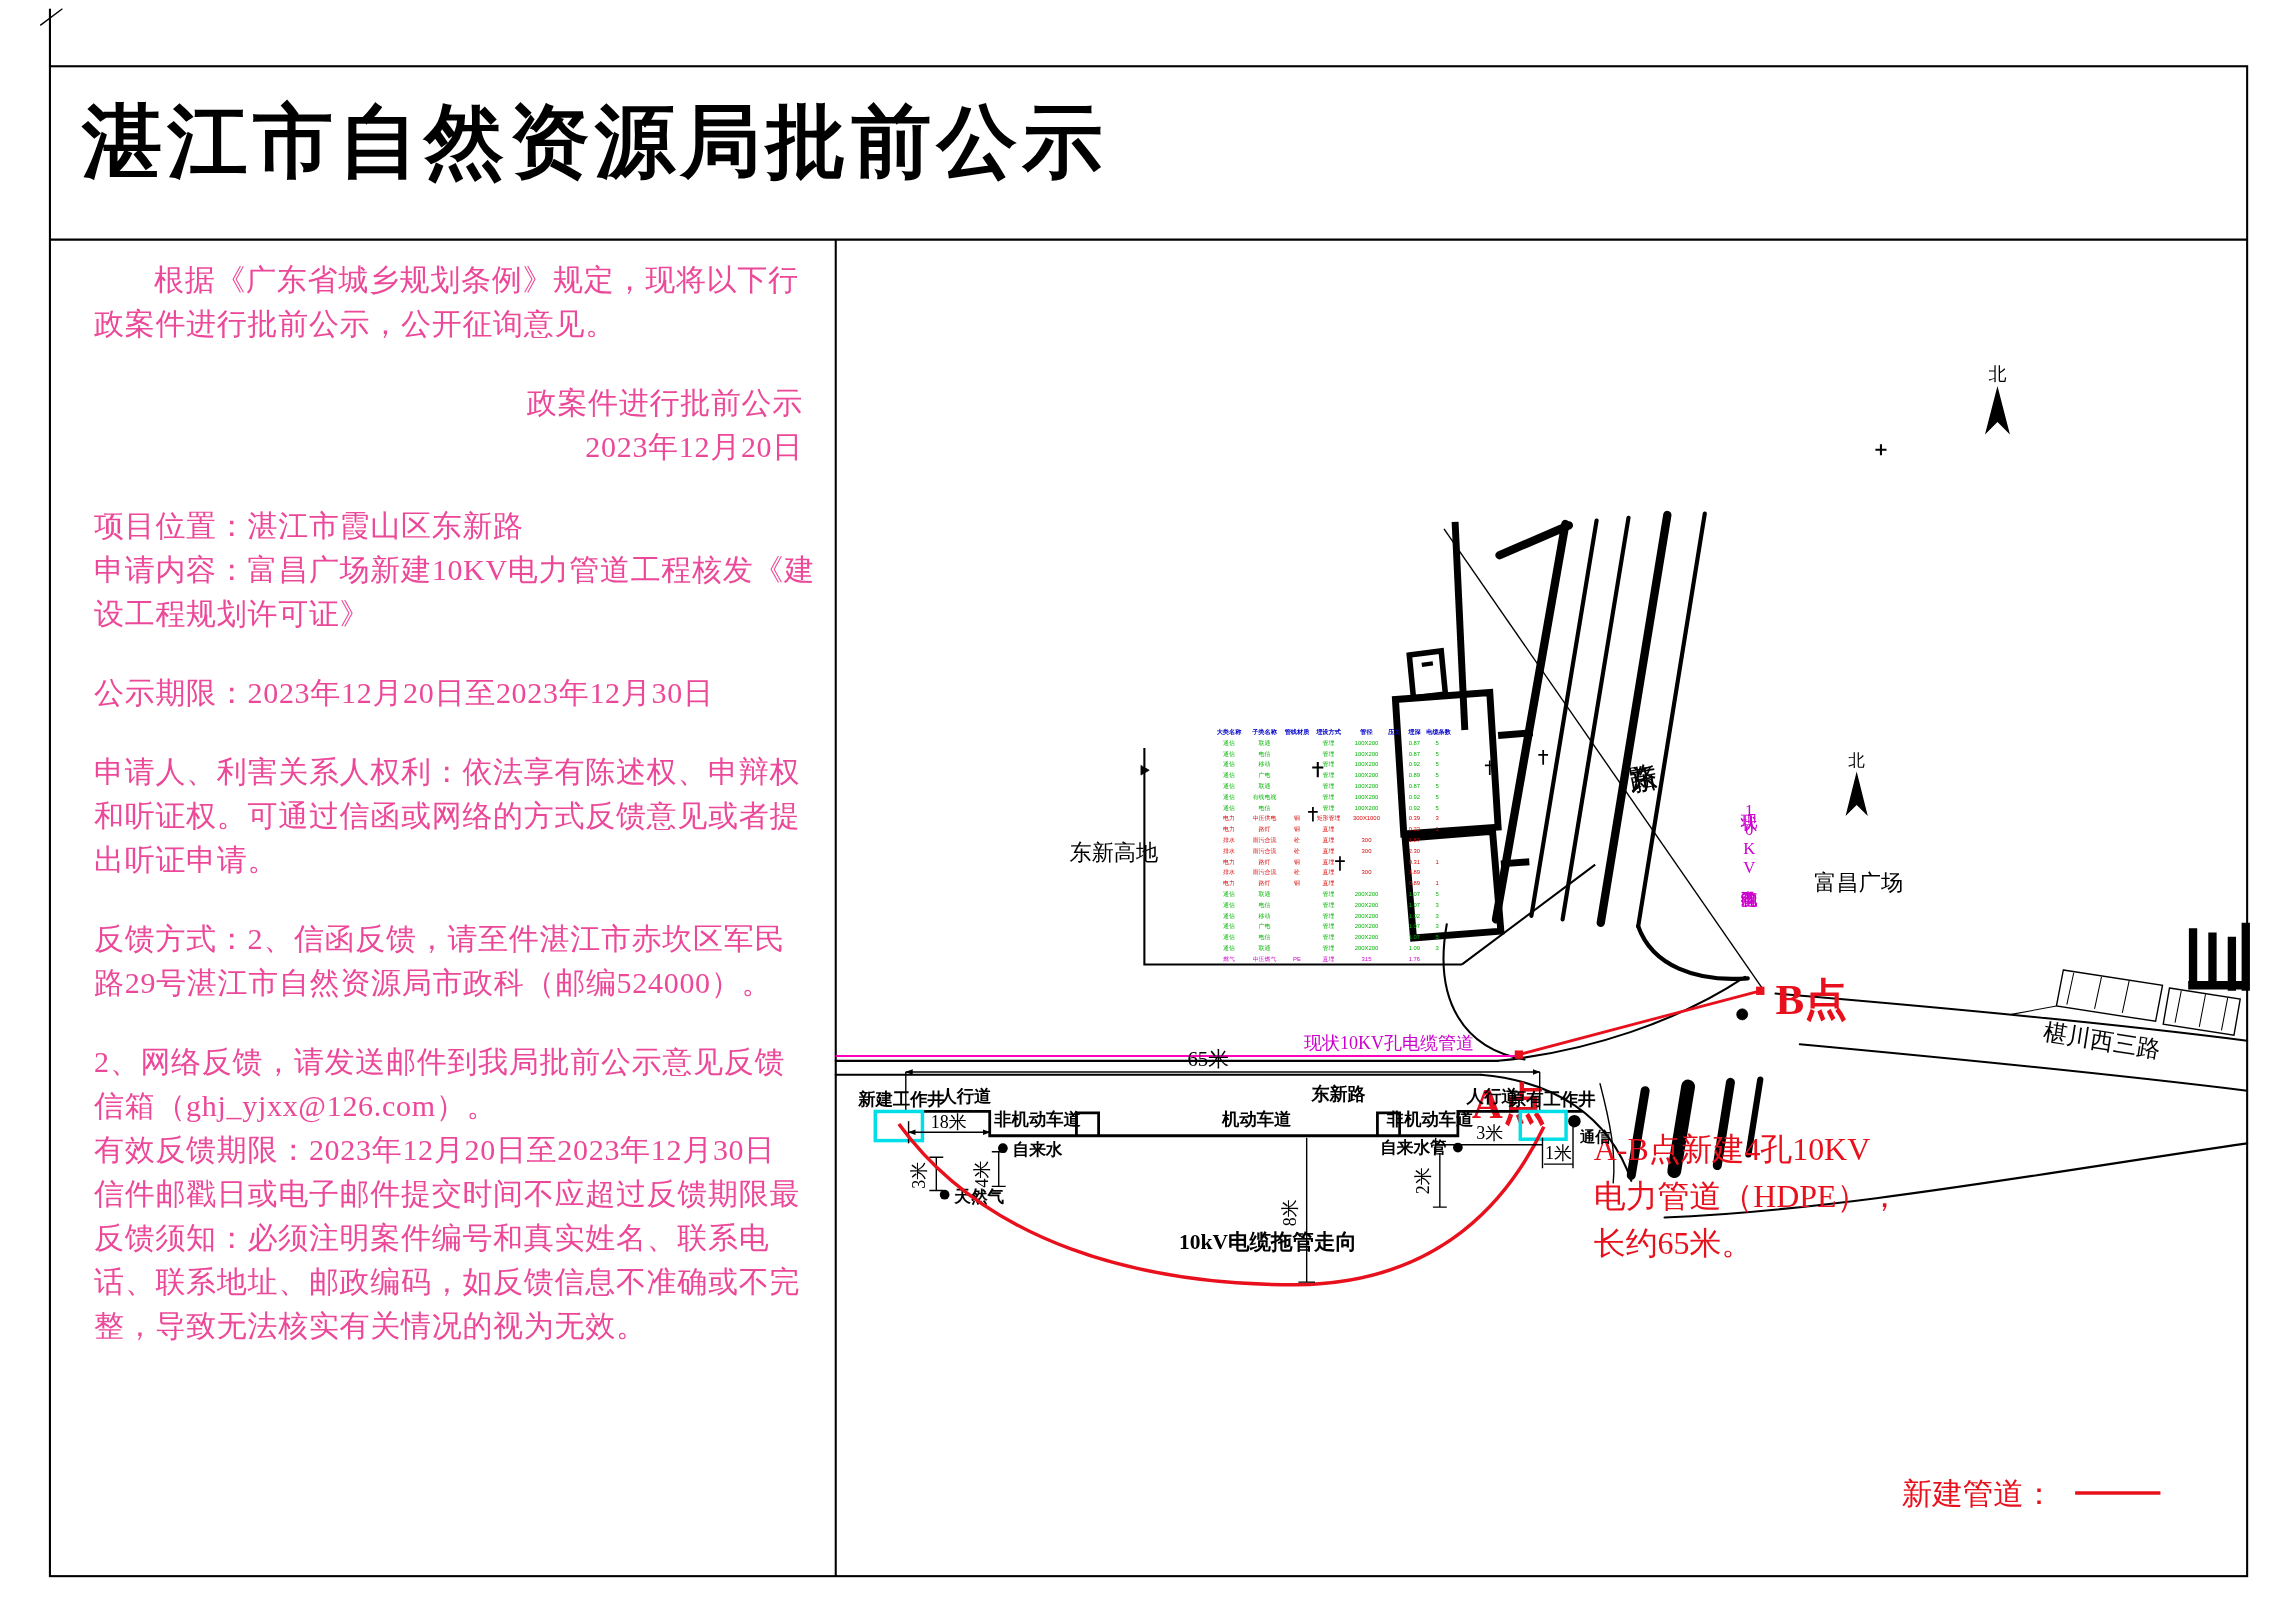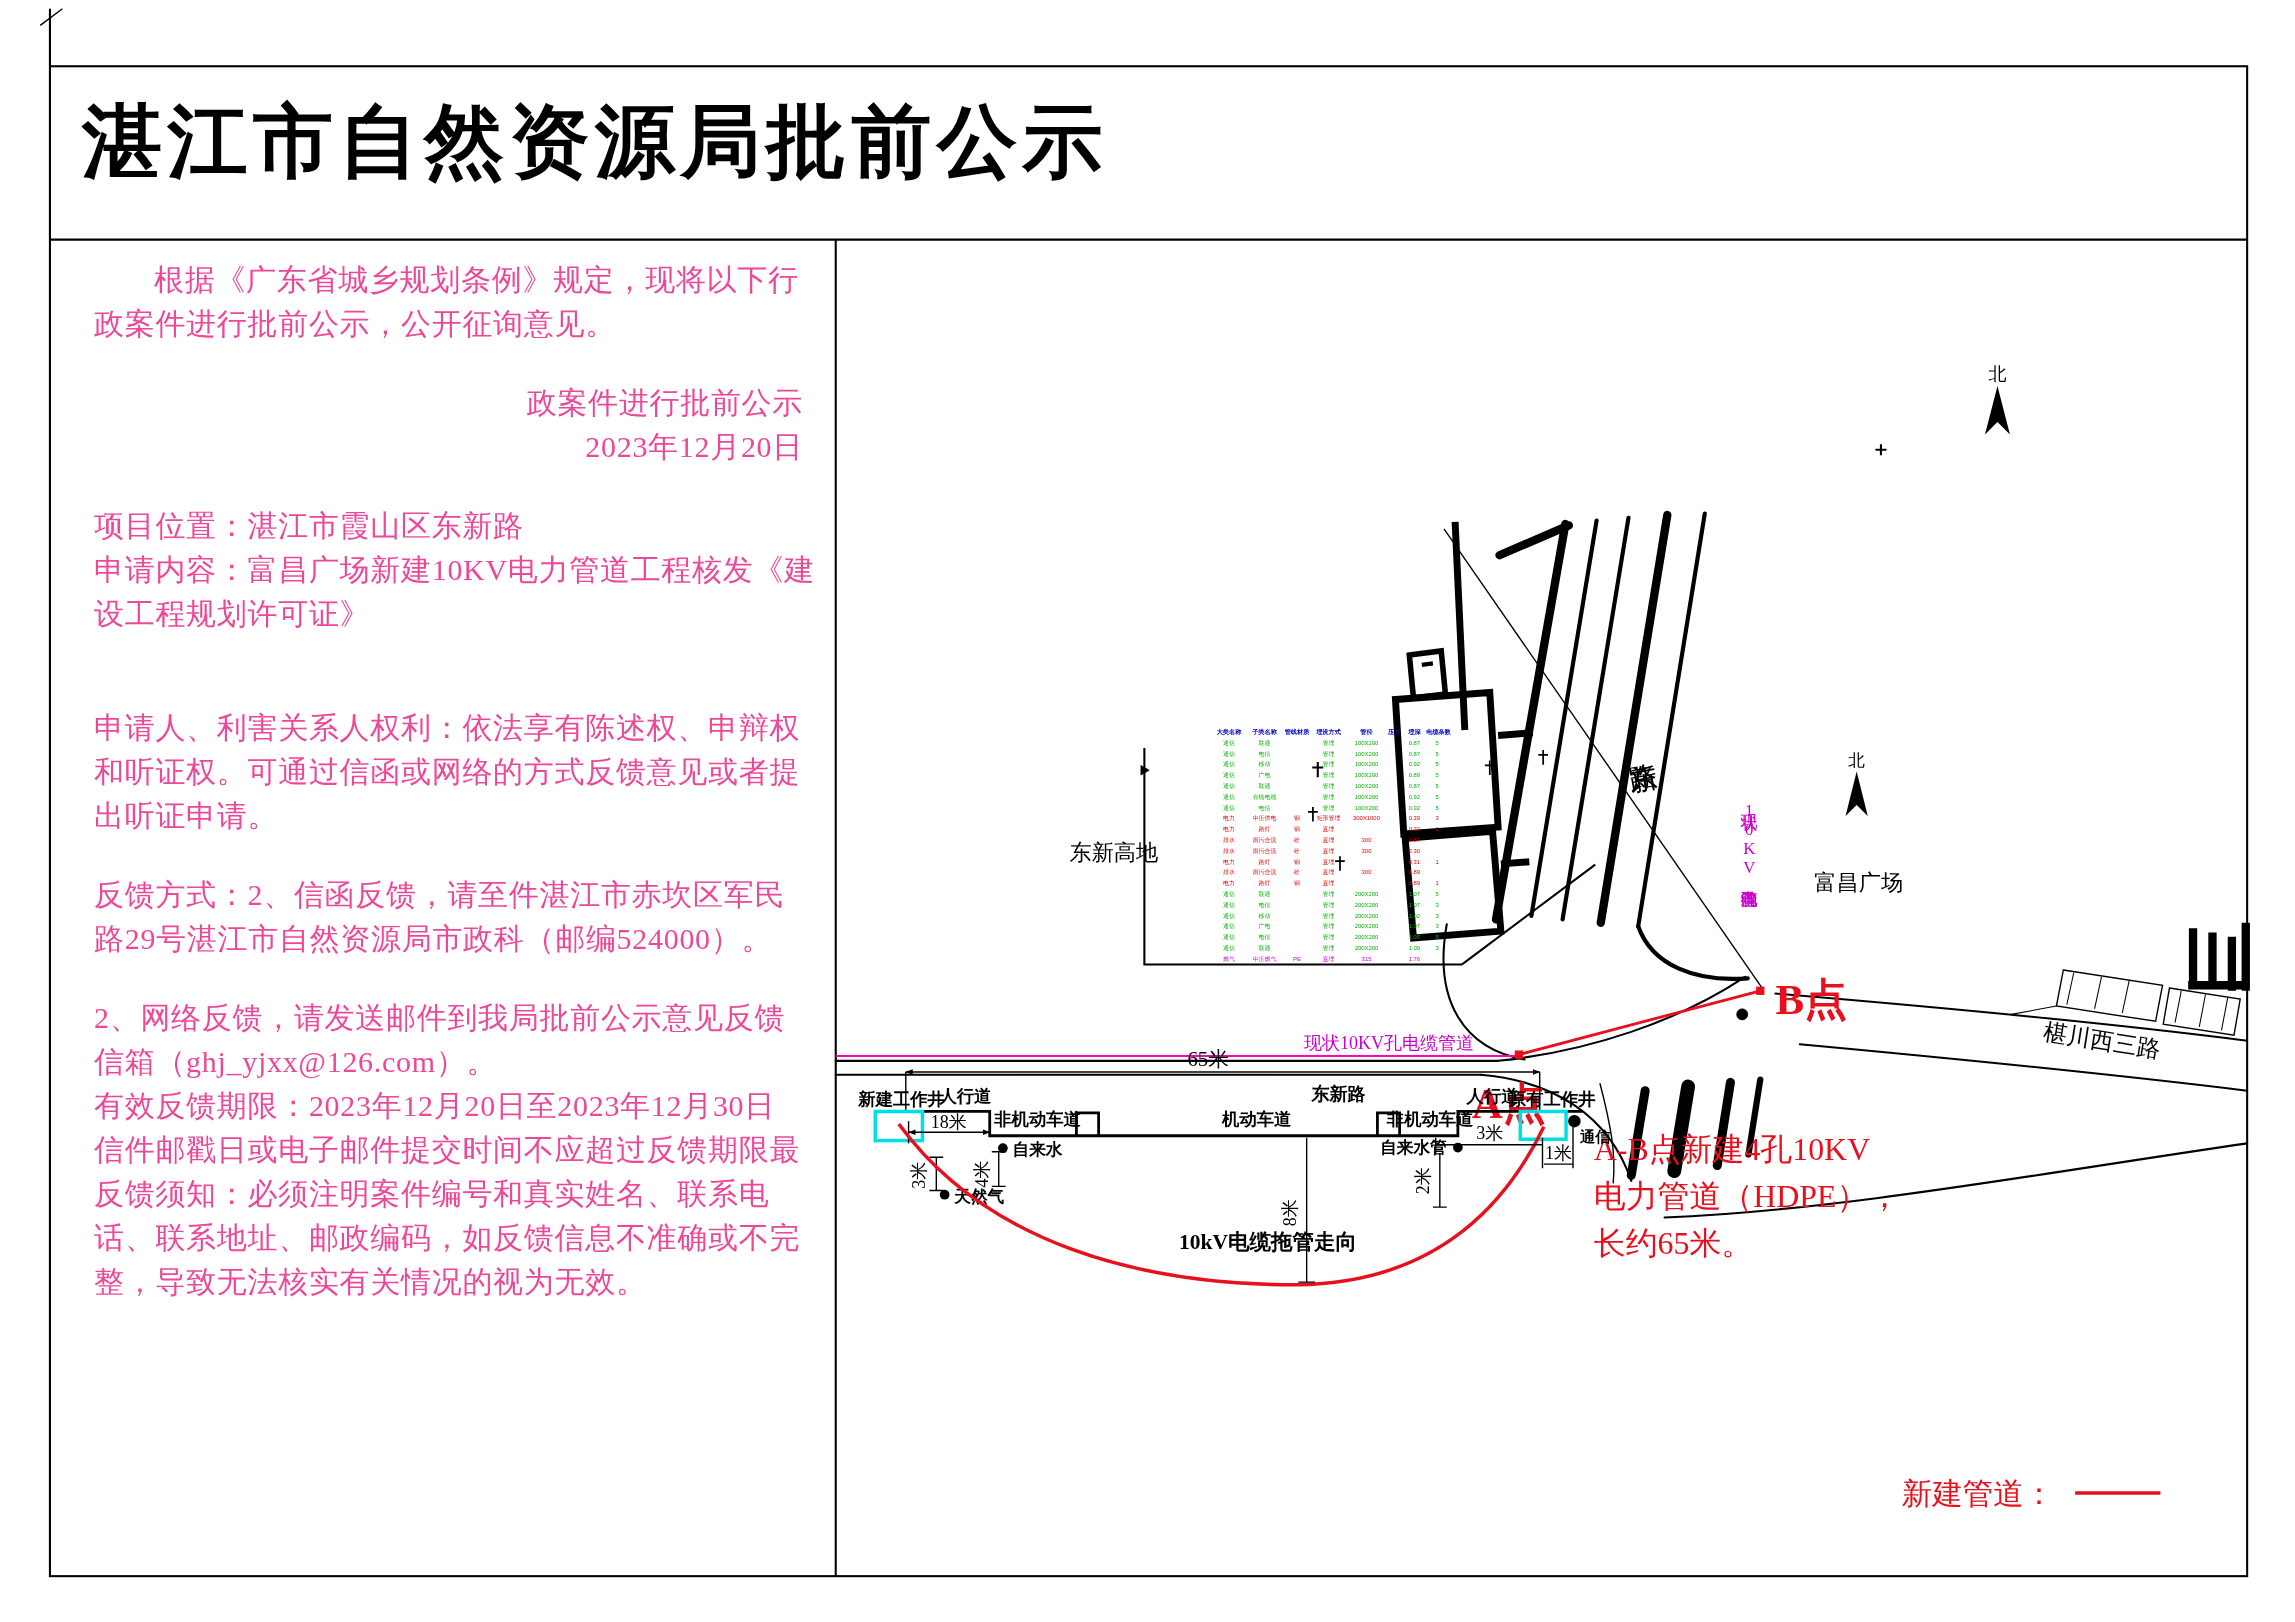--- a/index.html
+++ b/index.html
@@ -34,20 +34,21 @@
       <div class="nline indent">根据《广东省城乡规划条例》规定，现将以下行</div>
       <div class="nline">政案件进行批前公示，公开征询意见。</div>
       <div class="nblank"></div>
       <div class="nline right">政案件进行批前公示</div>
       <div class="nline right">2023年12月20日</div>
       <div class="nblank"></div>
       <div class="nline">项目位置：湛江市霞山区东新路</div>
       <div class="nline">申请内容：富昌广场新建10KV电力管道工程核发《建</div>
       <div class="nline">设工程规划许可证》</div>
       <div class="nblank"></div>
+      <div class="nline">公示期限：2023年12月20日至2023年12月30日</div>
       <div class="nblank"></div>
       <div class="nline">申请人、利害关系人权利：依法享有陈述权、申辩权</div>
       <div class="nline">和听证权。可通过信函或网络的方式反馈意见或者提</div>
       <div class="nline">出听证申请。</div>
       <div class="nblank"></div>
       <div class="nline">反馈方式：2、信函反馈，请至件湛江市赤坎区军民</div>
       <div class="nline">路29号湛江市自然资源局市政科（邮编524000）。</div>
       <div class="nblank"></div>
       <div class="nline">2、网络反馈，请发送邮件到我局批前公示意见反馈</div>
       <div class="nline">信箱（ghj_yjxx@126.com）。</div>

